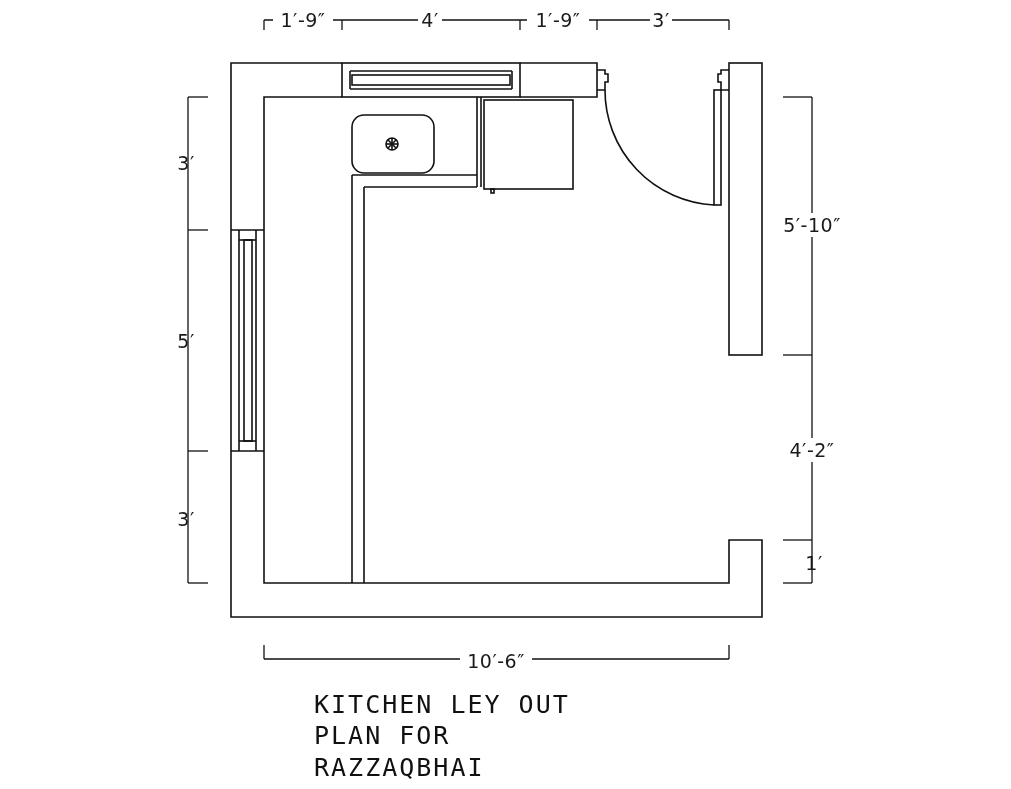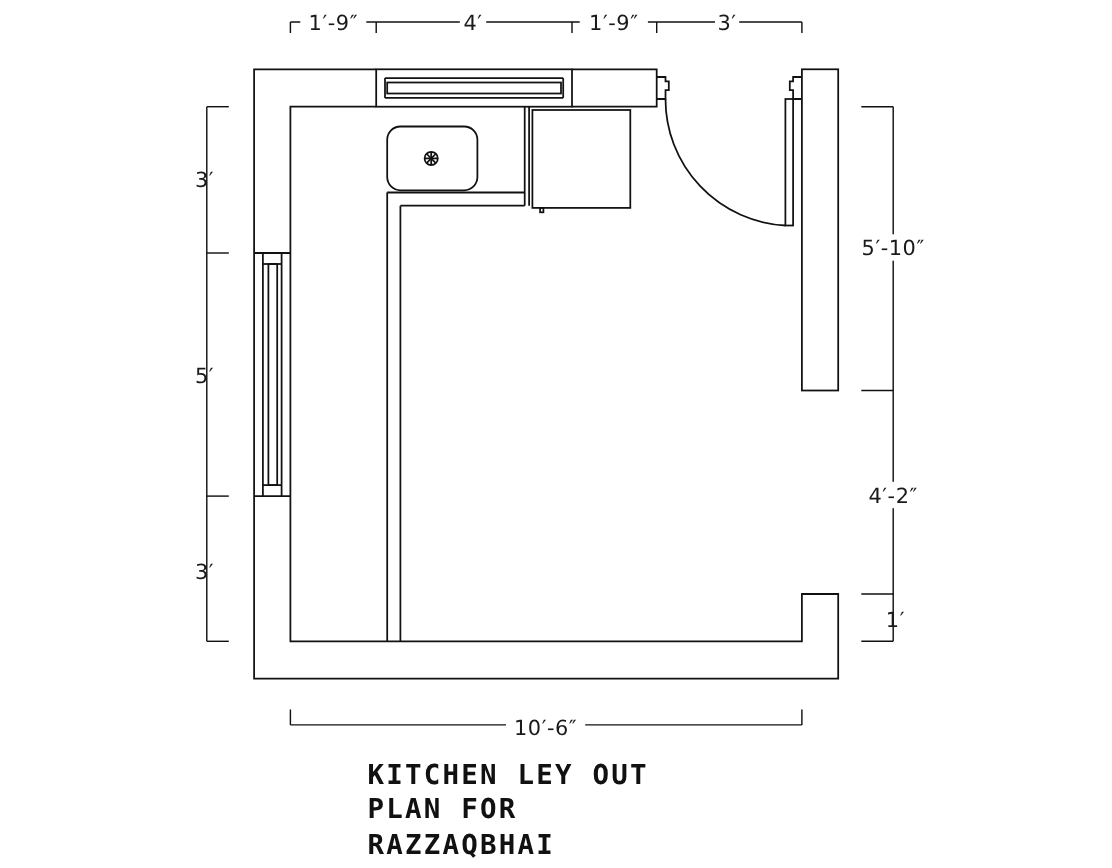--- a/index.html
+++ b/index.html
@@ -7,28 +7,27 @@
   #plan { position: absolute; left: 0; top: 0; }
   .dim-text {
     font-family: "DejaVu Sans", sans-serif;
     font-size: 19px;
     fill: #1a1a1a;
     font-weight: normal;
     letter-spacing: 0.5px;
   }
   .title-line {
     position: absolute;
-    left: 334px;
+    left: 314px;
     font-family: "DejaVu Sans Mono", monospace;
     font-size: 25px;
     color: #111;
     letter-spacing: 2px;
     line-height: 1;
     white-space: pre;
-    font-weight: bold;
   }
 </style>
 </head>
 <body>
 
 <svg id="plan" width="1011" height="789" viewBox="0 0 1011 789" xmlns="http://www.w3.org/2000/svg">
   <g stroke="#111" stroke-width="1.6" fill="none">
 
     <g>
 

